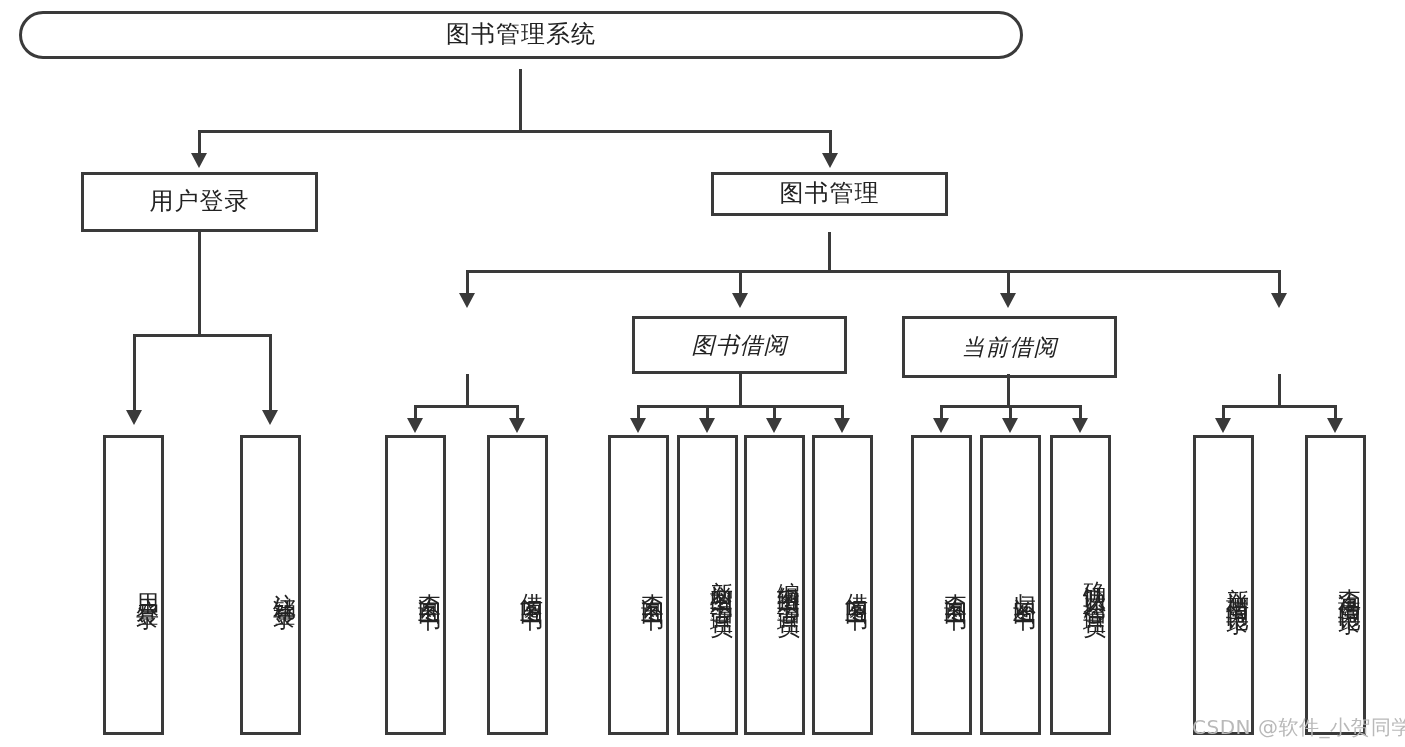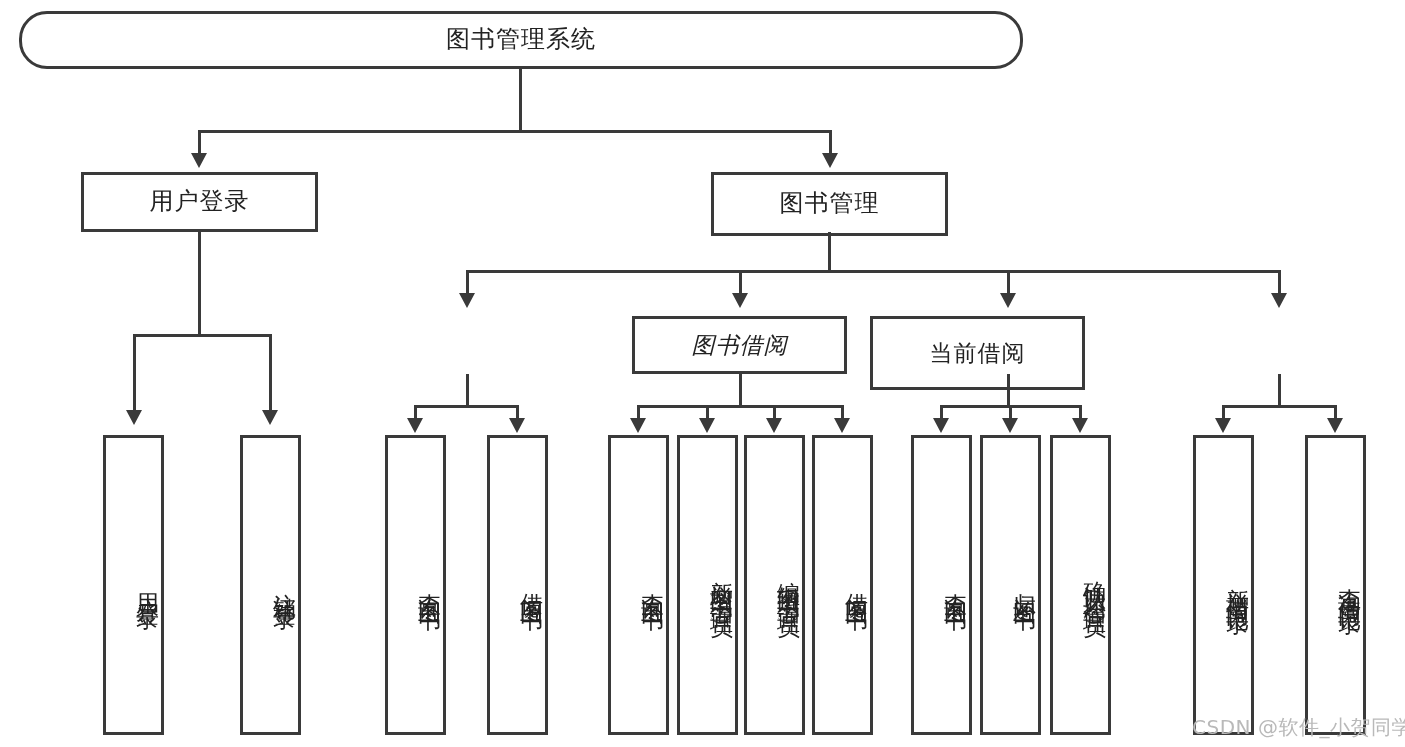--- a/index.html
+++ b/index.html
@@ -68,37 +68,37 @@
     font-size:20px;
     white-space:nowrap;
     letter-spacing:0.5px;
   }
 </style>
 </head>
 <body>
 
 <div id="canvas">
 
-  <div class="node h lvl1" style="left:19px;top:11px;width:1004px;height:58px;border-radius:28px;">
+  <div class="node h lvl1" style="left:19px;top:11px;width:1004px;height:48px;border-radius:28px;">
     <span>图书管理系统</span>
   </div>
 
   <div class="ln v" style="left:519px;top:69px;width:3px;height:62px;"></div>
 
   <div class="ln h" style="left:198px;top:130px;width:634px;height:3px;"></div>
 
   <div class="ln v" style="left:198px;top:130px;height:25px;"></div>
   <div class="arrow" style="left:191px;top:153px;"></div>
   <div class="ln v" style="left:829px;top:130px;height:25px;"></div>
   <div class="arrow" style="left:822px;top:153px;"></div>
 
   <div class="node h lvl1" style="left:81px;top:172px;width:237px;height:60px;">
     <span>用户登录</span>
   </div>
-  <div class="node h lvl1" style="left:711px;top:172px;width:237px;height:64px;justify-content:center;">
+  <div class="node h lvl1" style="left:711px;top:172px;width:237px;height:44px;justify-content:center;">
     <span>图书管理</span>
   </div>
 
   <div class="ln v" style="left:198px;top:232px;height:103px;"></div>
   <div class="ln h" style="left:133px;top:334px;width:139px;height:3px;"></div>
   <div class="ln v" style="left:133px;top:334px;height:78px;"></div>
   <div class="arrow" style="left:126px;top:410px;"></div>
   <div class="ln v" style="left:269px;top:334px;height:78px;"></div>
   <div class="arrow" style="left:262px;top:410px;"></div>
 
@@ -113,21 +113,21 @@
 
   <div class="ln v" style="left:1007px;top:270px;height:25px;"></div>
   <div class="arrow" style="left:1000px;top:293px;"></div>
 
   <div class="ln v" style="left:1278px;top:270px;height:25px;"></div>
   <div class="arrow" style="left:1271px;top:293px;"></div>
 
   <div class="node h" style="left:632px;top:316px;width:215px;height:58px;font-style:italic;">
     <span>图书借阅</span>
   </div>
-  <div class="node h" style="left:870px;top:316px;width:215px;height:74px;">
+  <div class="node h" style="left:902px;top:316px;width:215px;height:62px;font-style:italic;">
     <span>当前借阅</span>
   </div>
 
   <div class="ln v" style="left:466px;top:374px;height:33px;"></div>
   <div class="ln h" style="left:414px;top:405px;width:105px;height:3px;"></div>
   <div class="ln v" style="left:414px;top:405px;height:15px;"></div>
   <div class="arrow" style="left:407px;top:418px;"></div>
   <div class="ln v" style="left:516px;top:405px;height:15px;"></div>
   <div class="arrow" style="left:509px;top:418px;"></div>
 

